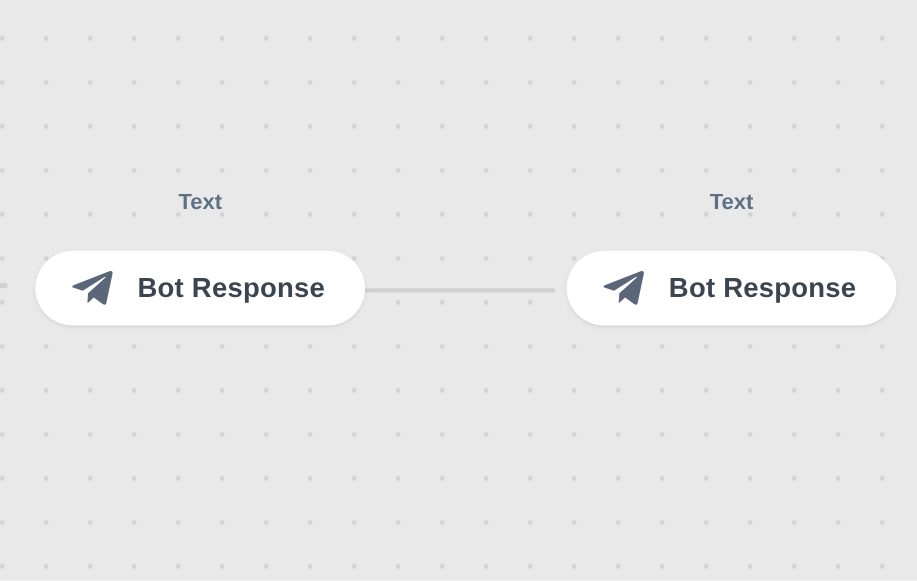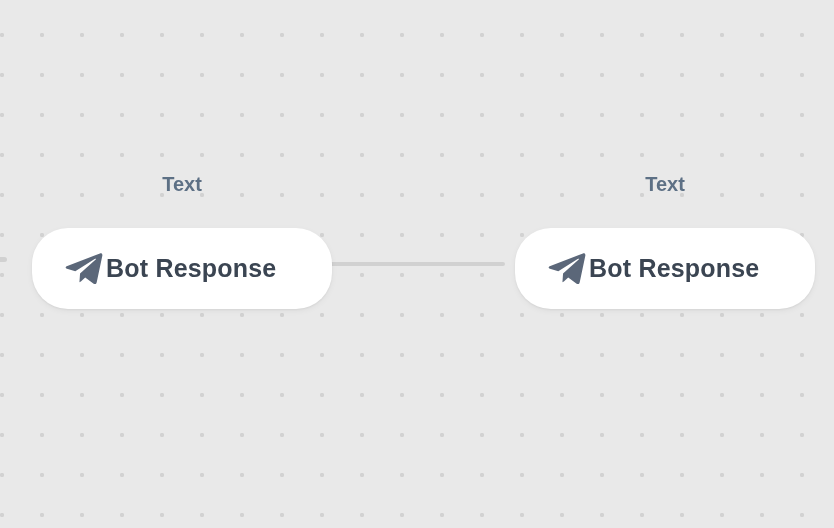--- a/index.html
+++ b/index.html
@@ -48,27 +48,27 @@
   .node-label {
     text-align: center;
     font-size: 20px;
     font-weight: 600;
     color: var(--node-label);
     height: 32px;
     line-height: 32px;
   }
   .node-pill {
     margin-top: 28px;
-    width: 300px; height: 81px;
+    width: 300px; height: 68px;
     background: var(--node-bg);
     border-radius: 36px;
     display: flex;
     align-items: center;
     padding-left: 30px;
-    gap: 0;
+    gap: 19px;
     box-shadow: 0 1px 2px rgba(0,0,0,0.05), 0 2px 6px rgba(0,0,0,0.05);
     cursor: pointer;
   }
   .node-icon {
     width: 44px; height: 44px;
     display: flex;
     align-items: center;
     justify-content: center;
     color: var(--icon);
     flex: 0 0 auto;

